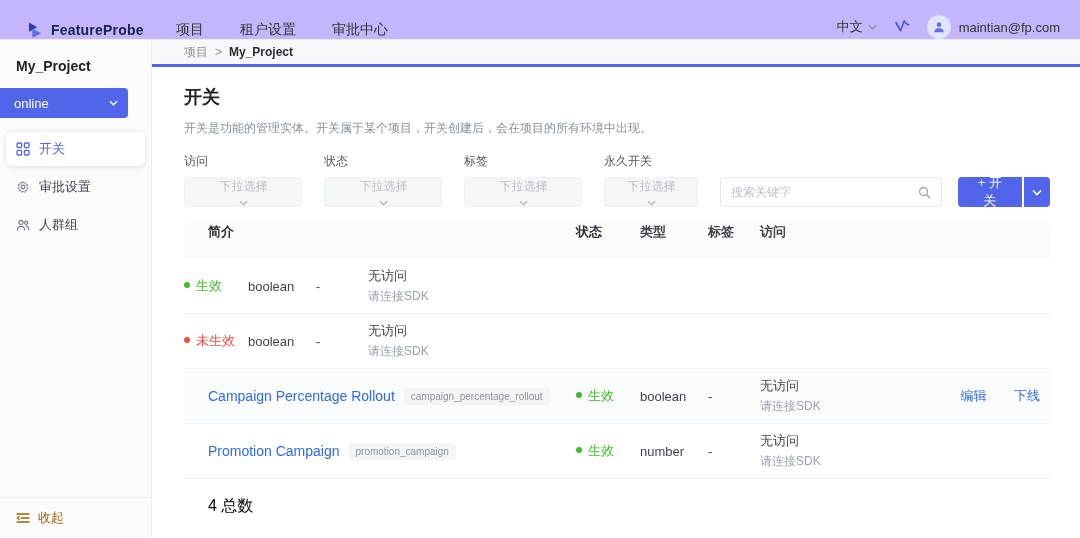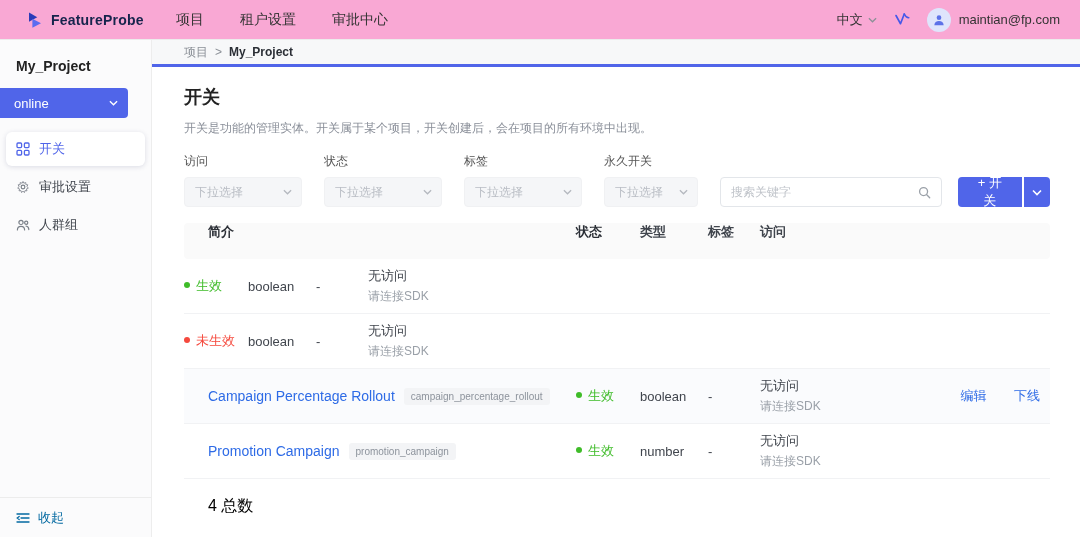--- a/index.html
+++ b/index.html
@@ -6,21 +6,21 @@
   html,body { width:1080px; height:538px; overflow:hidden; }
   body {
     font-family:"Liberation Sans","DejaVu Sans",sans-serif;
     font-size:13px; color:#333; background:#fff;
   }
   :root {
     --accent:#5065e9; --link:#2e6be6; --green:#3fbc29; --red:#f5493d; --topbar-icon:#4558e9;
   }
 
   
-  .topbar { height:40px; display:flex; align-items:center; background:#f9a8d4;
+  .topbar { height:40px; display:flex; align-items:flex-end; background:#c4b5fd;
     border-bottom:1px solid #ececec; padding:0 20px 0 26px; position:relative; z-index:3; }
   .brand { display:flex; align-items:center; gap:7px; min-width:128px; cursor:pointer; }
   .brand-text { font-weight:bold; font-size:14px; color:#16244c; letter-spacing:.2px; }
   .topnav { display:flex; gap:36px; margin-left:22px; font-size:14px; }
   .nav-item { color:#333; cursor:pointer; }
   .top-right { margin-left:auto; display:flex; align-items:center; gap:16px; }
   .lang { display:flex; align-items:center; gap:5px; font-size:13px; color:#333; cursor:pointer; }
   .account { display:flex; align-items:center; gap:8px; cursor:pointer; }
   .avatar { width:24px; height:24px; border-radius:50%; background:#dfe5fc;
     display:flex; align-items:center; justify-content:center; }
@@ -36,41 +36,41 @@
   .env-select { width:128px; height:30px; background:var(--accent); color:#fff;
     border-radius:0 4px 4px 0; display:flex; align-items:center; justify-content:space-between;
     padding:0 10px 0 14px; font-size:13px; margin-bottom:12px; cursor:pointer; }
   .side-item { height:34px; display:flex; align-items:center; gap:9px; margin:2px 6px;
     padding:0 10px; border-radius:6px; color:#40454d; font-size:13px; cursor:pointer; }
   .side-item .icon { display:flex; align-items:center; color:#7a8089; }
   .side-item.active { background:#fff; color:var(--accent);
     box-shadow:0 1px 5px rgba(31,41,95,.15); }
   .side-item.active .icon { color:var(--accent); }
   .collapse { margin-top:auto; border-top:1px solid #ececec; height:40px;
-    display:flex; align-items:center; gap:8px; padding:12px 16px; color:#0369a1;
+    display:flex; align-items:center; gap:8px; padding:12px 16px; color:#a16207;
     font-size:13px; cursor:pointer; }
 
   
   .main { flex:1; display:flex; flex-direction:column; background:#fff; min-width:0; }
   .breadcrumb { height:27px; background:#f7f8f9; display:flex; align-items:center;
     gap:7px; padding:0 32px; font-size:12px; color:#8b9097;
     border-bottom:3px solid var(--accent); }
   .breadcrumb .crumb-link { cursor:pointer; color:#8b9097; }
   .breadcrumb .current { color:#2b2f36; font-weight:bold; }
   .content { flex:1; padding:18px 30px 0 32px; overflow:hidden; }
   .page-title { font-size:18px; font-weight:bold; color:#222; margin-bottom:11px; }
   .page-desc { font-size:12px; color:#8a8f99; margin-bottom:16px; }
 
   
   .filter-row { display:flex; align-items:flex-end; margin-bottom:16px; }
   .filter { margin-right:22px; }
   .flabel { font-size:12px; color:#555; margin-bottom:7px; }
   .select { width:118px; height:30px; background:#f5f6f8; border:1px solid #f0f1f3;
     border-radius:4px; display:flex; align-items:center; justify-content:space-between;
-    padding:0 9px 0 10px; color:#b9bdc4; font-size:12px; cursor:pointer; }
+    padding:0 9px 0 10px; color:#b9bdc4; font-size:12px; cursor:pointer;flex-direction:column; }
   .filter:nth-child(4) .select { width:94px; }
   .search { margin-left:auto; margin-right:16px; width:232px; height:30px;
     border:1px solid #e3e6ea; border-radius:4px; display:flex; align-items:center;
     padding:0 10px; background:#fff; }
   .search input { border:none; outline:none; flex:1; font-size:12px; color:#333;
     background:transparent; font-family:inherit; }
   .search input::placeholder { color:#bfc3c9; }
   .btn-group { display:flex; gap:2px; }
   .btn-primary { height:30px; background:var(--accent); color:#fff; border:none;
     border-radius:4px 0 0 4px; padding:0 15px; font-size:13px; cursor:pointer;

